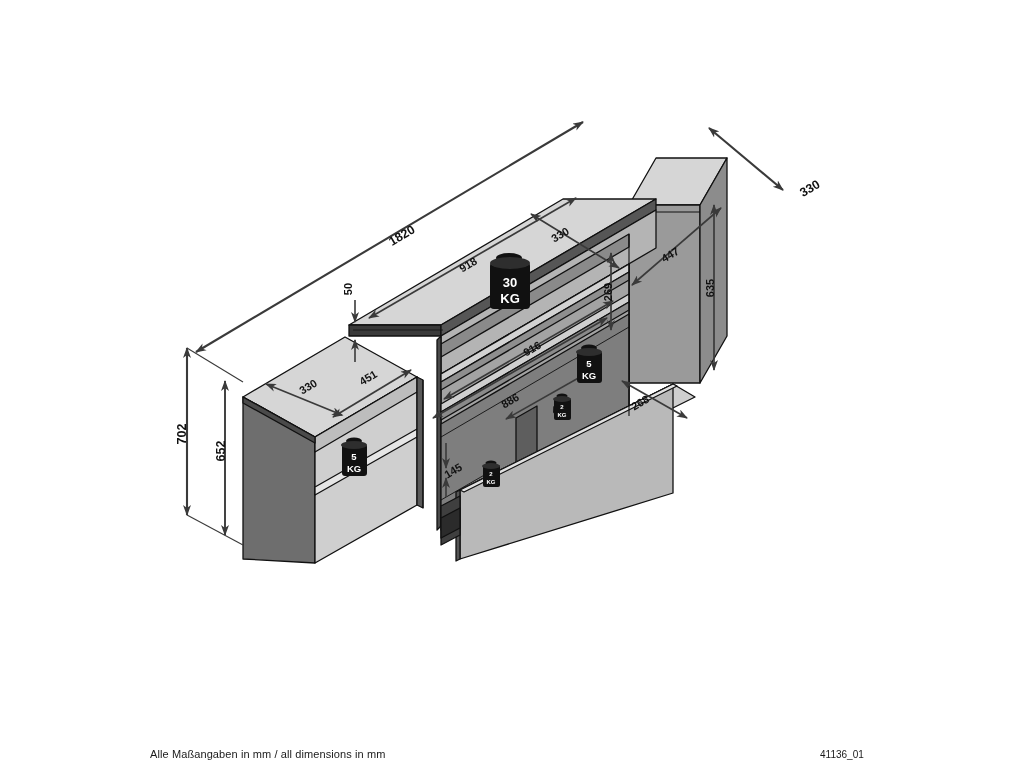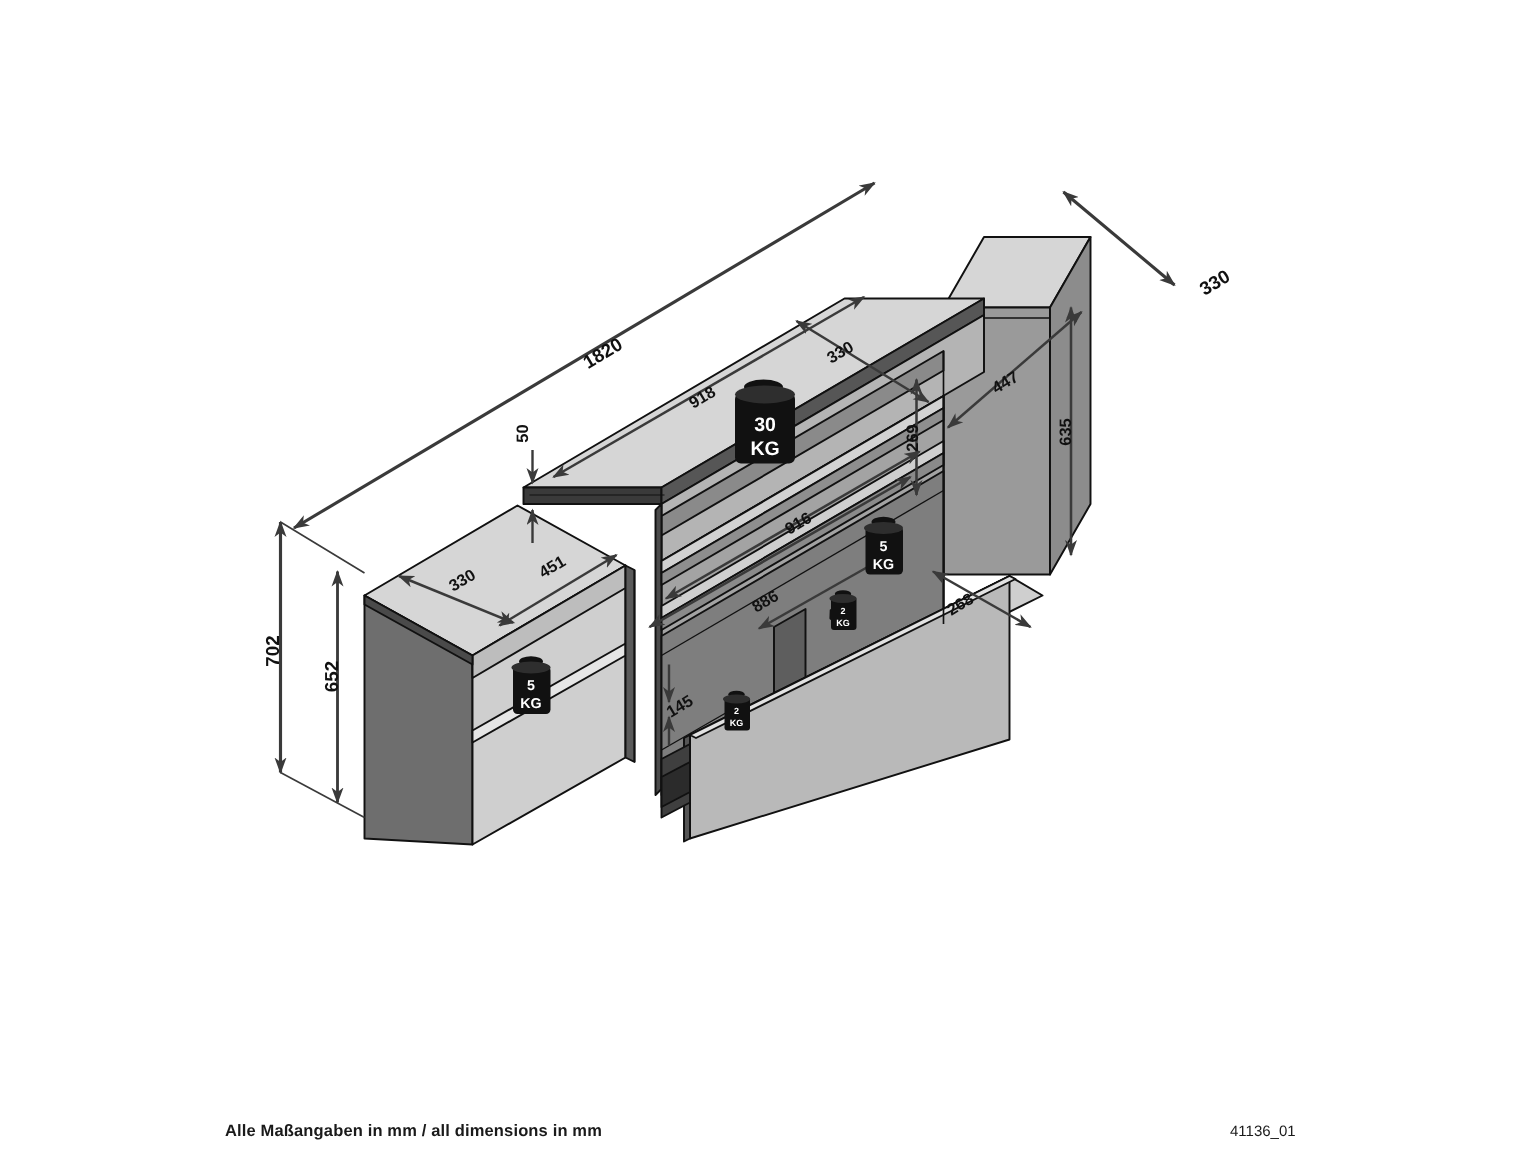--- a/index.html
+++ b/index.html
@@ -22,21 +22,21 @@
     left: 0;
     top: 0;
     width: 1024px;
     height: 768px;
   }
   .footer-text {
     position: absolute;
     left: 150px;
     top: 748px;
     font-size: 11px;
-    font-weight: bold;
+    font-weight: normal;
     color: #1a1a1a;
     letter-spacing: 0.1px;
     white-space: nowrap;
   }
   .doc-id {
     position: absolute;
     left: 820px;
     top: 749px;
     font-size: 10px;
     color: #1a1a1a;

